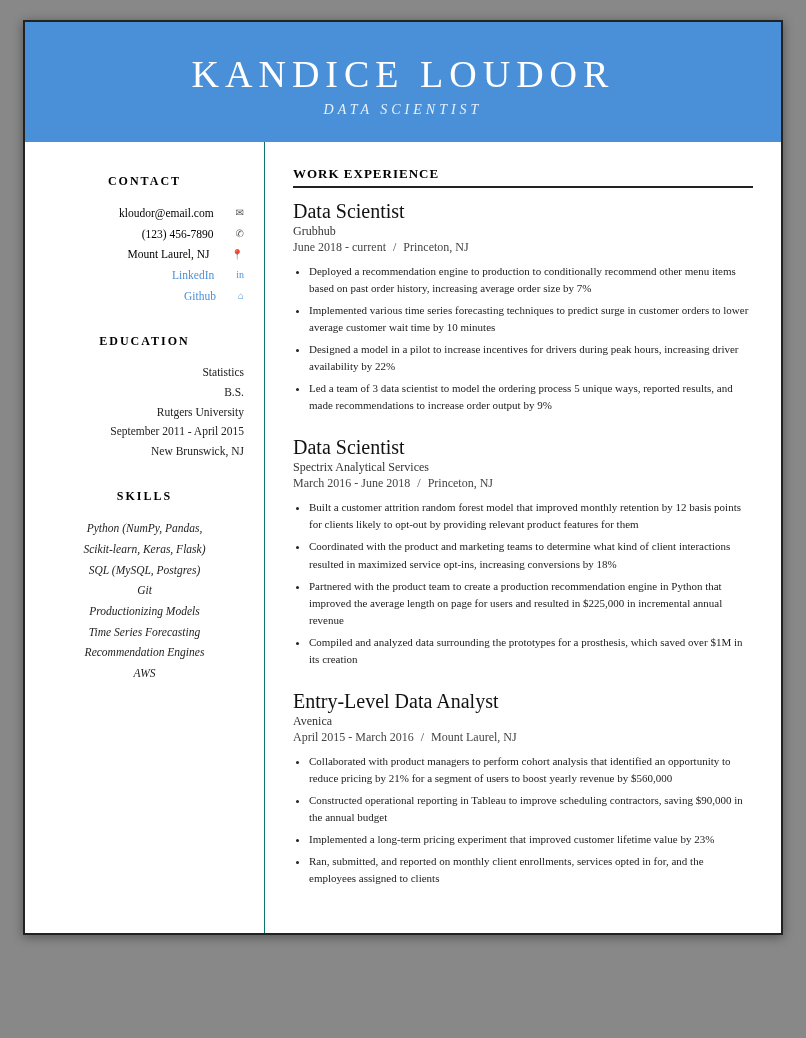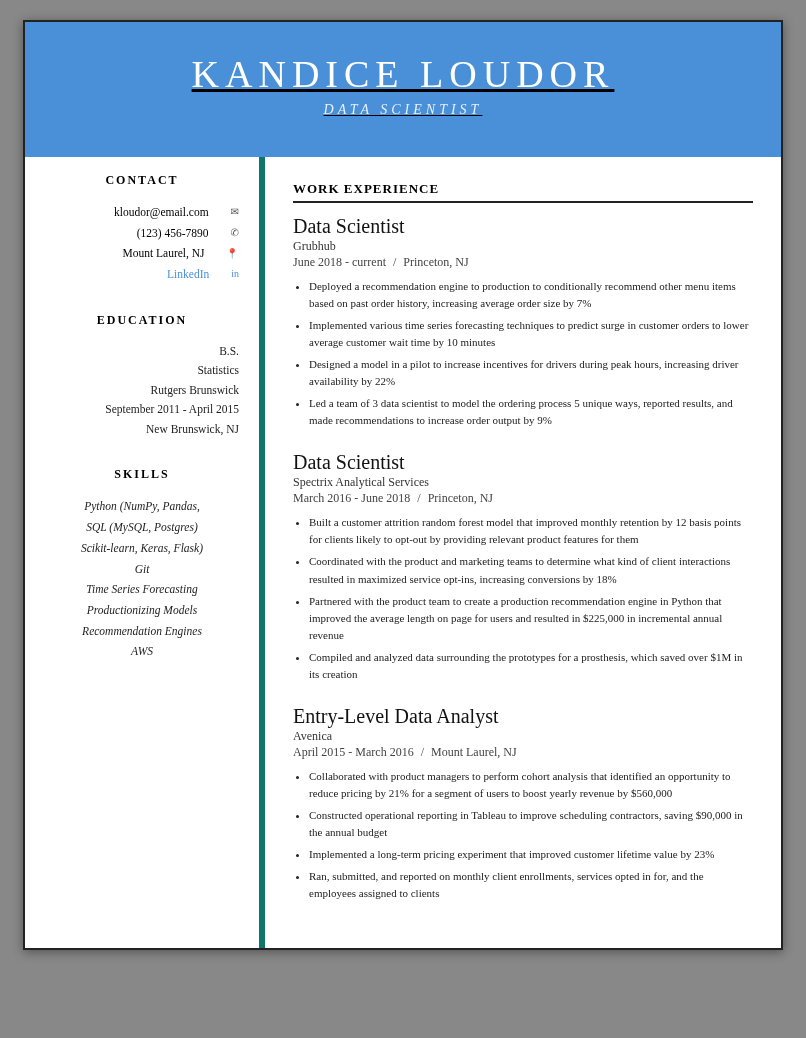--- a/index.html
+++ b/index.html
@@ -13,23 +13,22 @@
     }
     .resume-wrapper {
       width: 760px;
       background: #fff;
       box-shadow: 0 2px 10px rgba(0,0,0,0.4);
       border: 2px solid #222;
     }
     
     .header {
       background: #4a90d9;
-      padding: 30px 40px 39px;
+      padding: 30px 40px 24px;
       text-align: center;
-      text-decoration: underline;
     }
     .header-name {
       font-family: 'Georgia', serif;
       font-size: 38px;
       font-weight: normal;
       letter-spacing: 6px;
       color: #fff;
       text-transform: uppercase;
     }
     .header-title {
@@ -43,22 +42,22 @@
     
     .body {
       display: flex;
       flex-direction: row;
     }
     
     .sidebar {
       width: 240px;
       min-width: 240px;
       background: #fff;
-      padding: 16px 20px;
-      border-right: 6px solid #0f766e;
+      padding: 32px 20px;
+      border-right: 1px solid #0f766e;
     }
     .sidebar-section {
       margin-bottom: 28px;
     }
     .sidebar-heading {
       font-family: 'Georgia', serif;
       font-size: 12px;
       font-weight: bold;
       letter-spacing: 2px;
       text-transform: uppercase;
@@ -170,42 +169,46 @@
           <span class="contact-icon">✆</span>
         </div>
         <div class="contact-row">
           <span>Mount Laurel, NJ</span>
           <span class="contact-icon">📍</span>
         </div>
         <div class="contact-row">
           <a href="#" class="sidebar-link">LinkedIn</a>
           <span class="contact-icon" style="color:#4a90d9;">in</span>
         </div>
+        <div class="contact-row">
+          <a href="#" class="sidebar-link">Github</a>
+          <span class="contact-icon" style="color:#4a90d9;">⌂</span>
+        </div>
       </div>
 
       <div class="sidebar-section">
         <div class="sidebar-heading">EDUCATION</div>
         <div class="sidebar-text">
+          <div>Statistics</div>
           <div>B.S.</div>
-          <div>Statistics</div>
-          <div>Rutgers Brunswick</div>
+          <div>Rutgers University</div>
           <div>September 2011 - April 2015</div>
           <div>New Brunswick, NJ</div>
         </div>
       </div>
 
       <div class="sidebar-section">
         <div class="sidebar-heading">SKILLS</div>
         <div class="skills-list" id="skills-container">
             <div>Python (NumPy, Pandas,</div>
+            <div>Scikit-learn, Keras, Flask)</div>
             <div>SQL (MySQL, Postgres)</div>
-            <div>Scikit-learn, Keras, Flask)</div>
             <div>Git</div>
+            <div>Productionizing Models</div>
             <div>Time Series Forecasting</div>
-            <div>Productionizing Models</div>
             <div>Recommendation Engines</div>
             <div>AWS</div>
           </div>
       </div>
 
     </div>
 
     <div class="main">
       <div class="section-heading">WORK EXPERIENCE</div>
       <div id="jobs-container">

